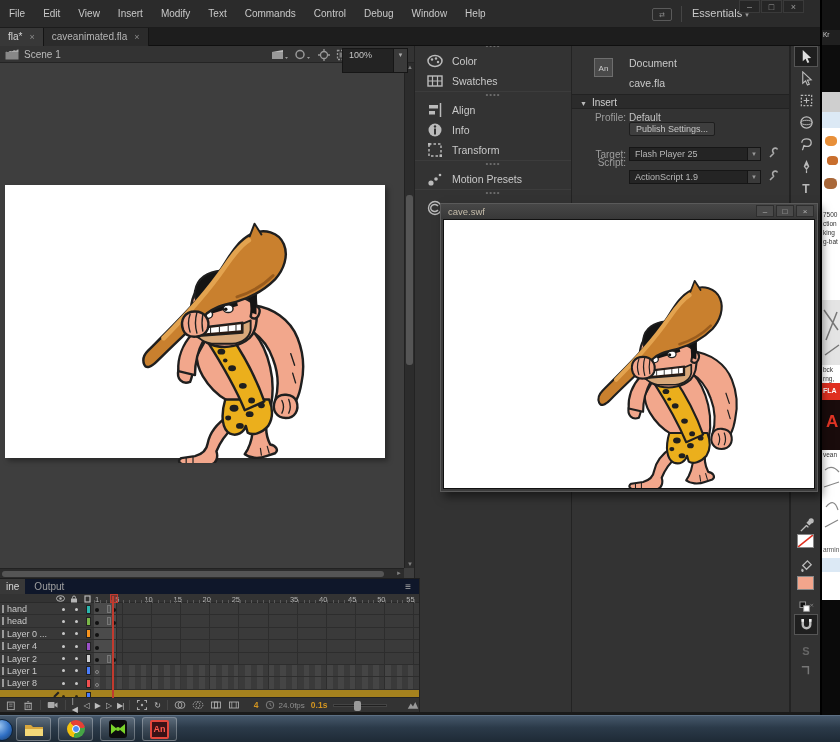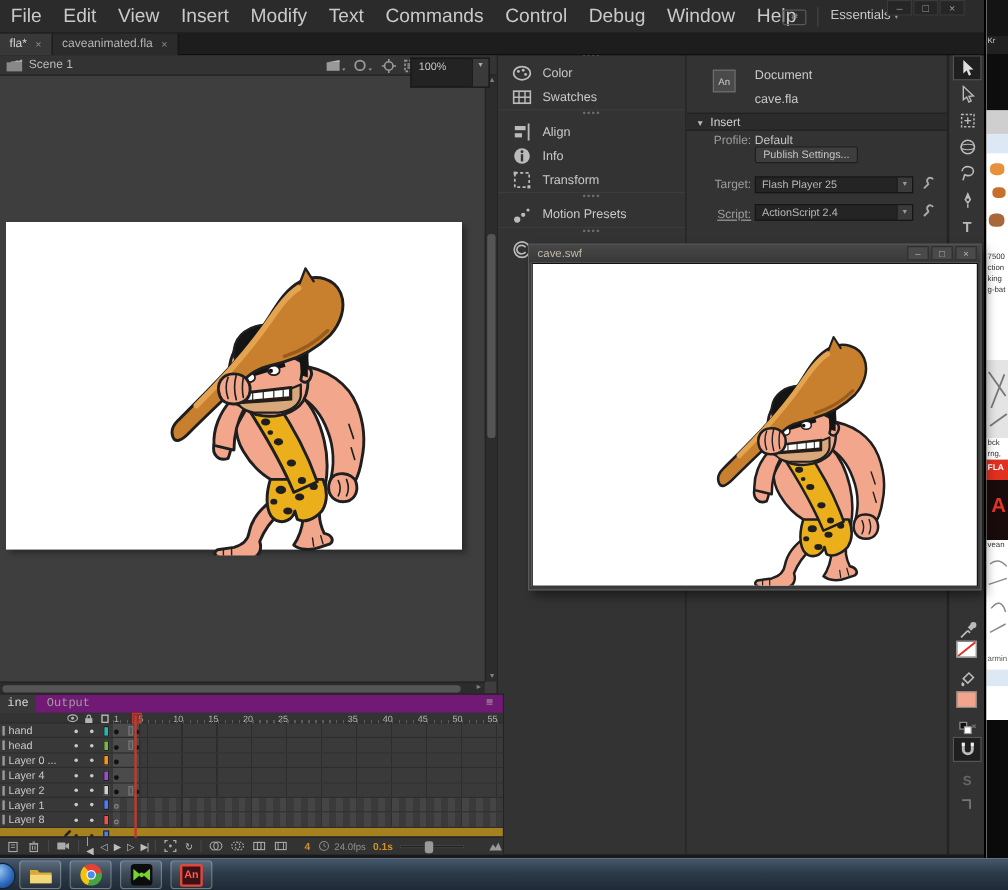--- a/index.html
+++ b/index.html
@@ -4,21 +4,21 @@
 <style>
   * { margin:0; padding:0; box-sizing:border-box; }
   html,body { background:#000; }
   #screen { position:relative; width:840px; height:742px; overflow:hidden;
     font-family:"Liberation Sans", sans-serif; background:#1a1a1a; }
   .abs { position:absolute; }
 
   
   #menubar { left:0; top:0; width:820px; height:28px; background:#2b2b2b;
     border-bottom:1px solid #1c1c1c; display:flex; align-items:center; z-index:2; }
-  .menu-item { color:#c9c9c9; font-size:16px; padding:0 9px; line-height:28px; cursor:default; }
+  .menu-item { color:#c9c9c9; font-size:10px; padding:0 9px; line-height:28px; cursor:default; }
   #ws-box { position:absolute; left:652px; top:8px; width:20px; height:13px; border:1px solid #5a5a5a;
     border-radius:2px; color:#8a8a8a; font-size:7px; text-align:center; line-height:11px; }
   #ws-sep { position:absolute; left:681px; top:6px; width:1px; height:16px; background:#454545; }
   #workspace { position:absolute; left:692px; top:7px; color:#c9c9c9; font-size:11px; }
   #workspace .dd { color:#9a9a9a; font-size:7px; }
   #win-btns { position:absolute; right:16px; top:0; display:flex; }
   .win-btn { width:21px; height:13px; color:#9a9a9a; font-size:9px; text-align:center;
     line-height:13px; border:1px solid #3a3a3a; background:#262626; margin-left:1px; }
 
   
@@ -101,21 +101,21 @@
   #swf-title { height:15px; background:linear-gradient(#474747,#383838); display:flex; align-items:center;
     padding-left:7px; font-size:9.5px; color:#c4bba9; position:relative; }
   #swf-btns { position:absolute; right:3px; top:1px; display:flex; gap:2px; }
   .swf-btn { width:18px; height:12px; background:#4a4a4a; border:1px solid #2e2e2e; color:#b5b5b5;
     font-size:8px; text-align:center; line-height:11px; }
   #swf-canvas { position:absolute; left:2px; top:15px; right:2px; bottom:2px; background:#fff; border:1px solid #111; }
 
   
   #timeline { left:0; top:578px; width:420px; height:134px; background:#333; border-top:1px solid #1e1e1e;
     border-right:1px solid #232323; z-index:2; }
-  #tl-tabs { height:15px; background:#701a75; display:flex; align-items:flex-end; position:relative;font-family:Liberation Mono, monospace; }
+  #tl-tabs { height:15px; background:#0f172a; display:flex; align-items:flex-end; position:relative; }
   #tl-header { position:absolute; left:0; top:15px; width:100%; height:9px; background:#333; border-bottom:1px solid #2a2a2a; }
   #tl-rows { position:absolute; left:0; top:24px; width:100%; height:87px; }
   .tl-row { position:relative; width:100%; height:12.4px; background:#383838; border-bottom:1px solid #2d2d2d; }
   .tl-name { position:absolute; left:7px; top:1px; font-size:9px; color:#c9c9c9; white-space:nowrap; }
   .tl-page { position:absolute; left:2px; top:2px; width:2px; height:8px; background:#9a9a9a; }
   .tl-dot { position:absolute; top:4.5px; width:3px; height:3px; border-radius:50%; background:#c9c9c9; }
   .tl-sw { position:absolute; left:86px; top:1.5px; width:5px; height:9px; border:1px solid #222; }
   .tl-frames { position:absolute; left:94px; top:0; right:0; height:100%; background:#3a3a3a; overflow:hidden; }
   .tl-span { position:absolute; top:0; height:100%; background:#4b4b4b; border-right:1px solid #2a2a2a; }
   .glyph-key { position:absolute; bottom:2px; width:4px; height:4px; border-radius:50%; background:#111; }
@@ -423,23 +423,23 @@
     <div class="p-value" style="left:57px;top:84px;">Default</div>
     <div id="pub-btn">Publish Settings...</div>
     <div class="p-label" style="left:2px;top:121px;">Target:</div>
     <div class="p-drop" style="top:119px;">
       <span class="val">Flash Player 25</span>
       <span class="arr">▼</span>
     </div>
     <svg class="p-tool" style="top:119px;" viewBox="0 0 12 12">
         <path d="M2,10 L6,6 M6,6 a2.6,2.6 0 1 1 3.5,-3.5" stroke="#aaa" stroke-width="1.6" fill="none"></path>
       </svg>
-    <div class="p-label" style="left:2px;top:146px;text-decoration:underline;">Script:</div>
+    <div class="p-label" style="left:2px;top:129px;">Script:</div>
     <div class="p-drop" style="top:142px;">
-      <span class="val">ActionScript 2.4</span>
+      <span class="val">ActionScript 1.9</span>
       <span class="arr">▼</span>
     </div>
     <svg class="p-tool" style="top:142px;" viewBox="0 0 12 12">
         <path d="M2,10 L6,6 M6,6 a2.6,2.6 0 1 1 3.5,-3.5" stroke="#aaa" stroke-width="1.6" fill="none"></path>
       </svg>
     <div class="p-label" style="left:2px;top:190px;">Class:</div>
     <div id="class-field"></div>
     <svg class="p-tool" style="top:189px;" viewBox="0 0 12 12">
         <path d="M2,10 L3,7 L9,1 L11,3 L5,9 Z" fill="#aaa"></path>
       </svg>

